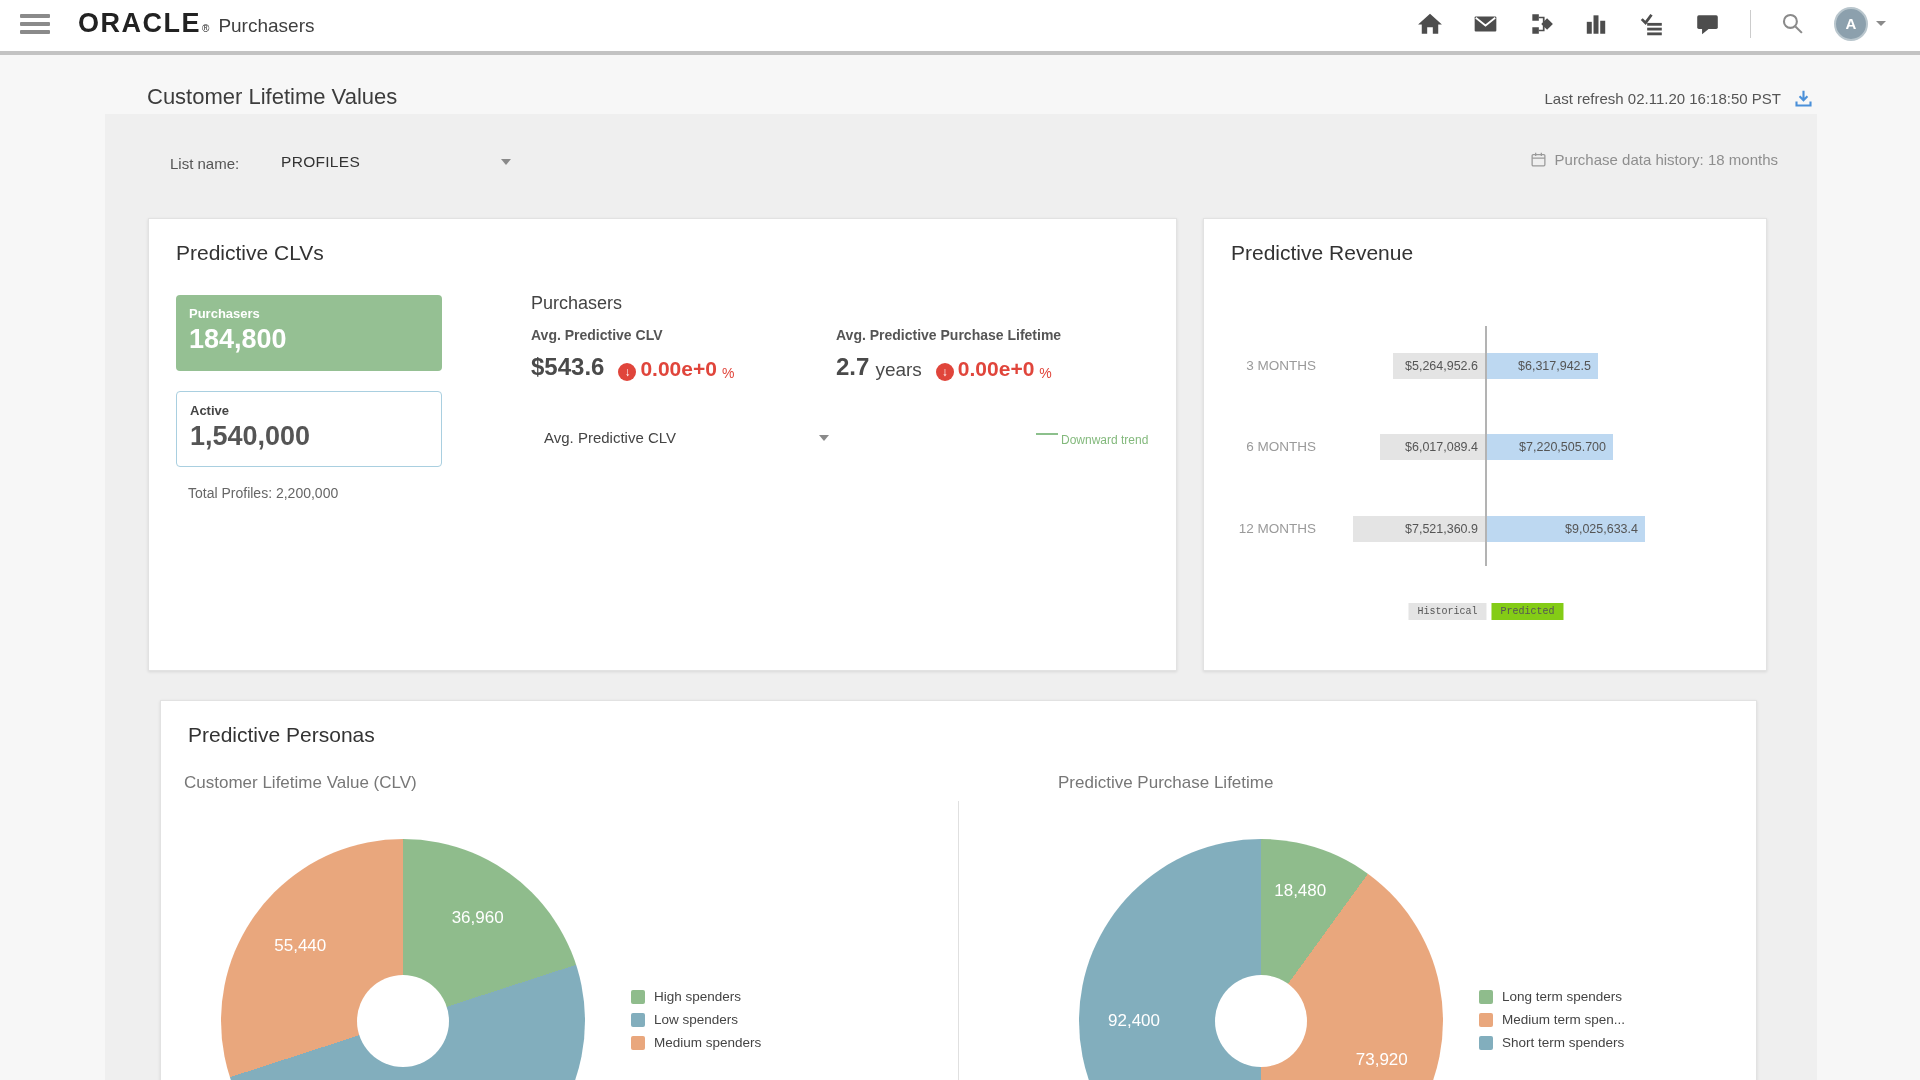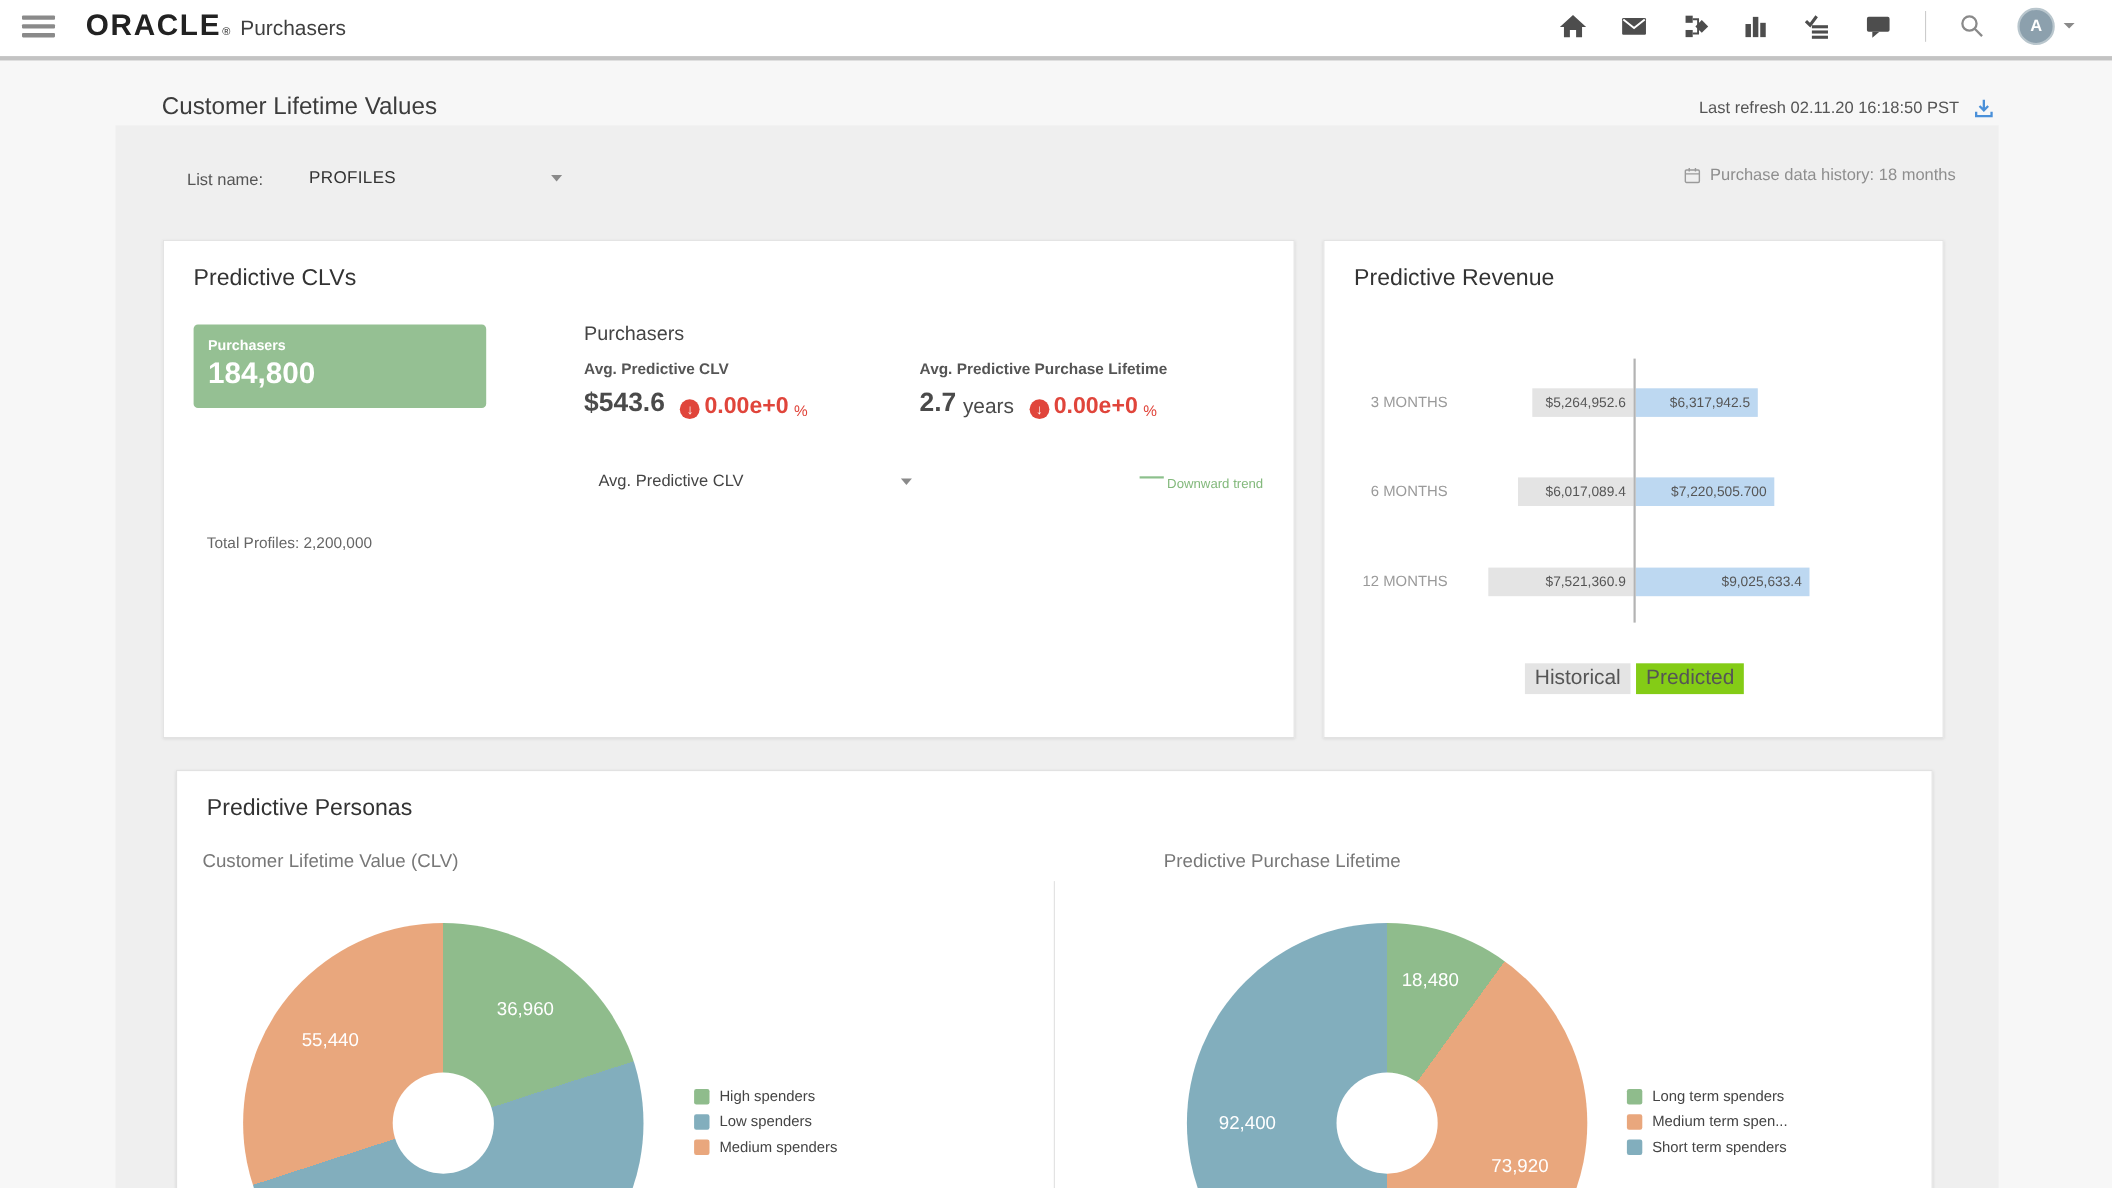--- a/index.html
+++ b/index.html
@@ -71,21 +71,21 @@
   .trend-line { width:22px; height:2px; background:#8cc08c; }
   .trend-text { font-size:12px; color:#83b97c; }
 
   
   #revenue-chart { position:absolute; left:0; top:0; width:564px; height:453px; }
   .rev-axis { position:absolute; left:281px; top:107px; width:2px; height:240px; background:#b3b3b3; z-index:3; }
   .rev-period { position:absolute; left:0; width:112px; text-align:right; font-size:13.5px; color:#9a9a9a; line-height:26px; }
   .rev-bar { position:absolute; height:26px; display:flex; align-items:center; justify-content:flex-end; padding-right:7px; }
   .rev-bar span { font-size:12.5px; color:#555; white-space:nowrap;margin-left:16px; }
   .rev-legend { position:absolute; left:282px; top:384px; transform:translateX(-50%); display:flex; gap:5px; }
-  .chip { font-size:19px; color:#555; padding:3px 9px; border:none; cursor:pointer; }
+  .chip { font-size:10px; color:#555; padding:3px 9px; border:none; cursor:pointer;font-family:Liberation Mono, monospace; }
   .chip.hist { background:#e4e4e4; }
   .chip.pred { background:#84cc16; }
 
   
   .sub-title { position:absolute; top:72px; font-size:17px; color:#777; }
   #sub-clv { left:23px; } #sub-lifetime { left:897px; }
   .v-divider { position:absolute; left:797px; top:100px; bottom:0; width:1px; background:#e0e0e0; }
   .pie { position:absolute; width:364px; height:364px; border-radius:50%; }
   #pie-clv { left:60px; top:138px; }
   #pie-lifetime { left:918px; top:138px; }
@@ -194,20 +194,24 @@
       </svg>
     <span>Purchase data history: 18 months</span>
   </div>
 
   <section class="card" id="card-clv">
     <h2>Predictive CLVs</h2>
     <div class="stat-box green">
       <div class="stat-label">Purchasers</div>
       <div class="stat-value">184,800</div>
     </div>
+    <div class="stat-box outline">
+      <div class="stat-label">Active</div>
+      <div class="stat-value">1,540,000</div>
+    </div>
     <div class="total-profiles">Total Profiles: 2,200,000</div>
 
     <div class="section-title">Purchasers</div>
 
     <div class="metric m1">
       <div class="metric-label">Avg. Predictive CLV</div>
       <div class="metric-row">
         <span class="metric-value">$543.6</span>
         <span class="delta-icon">↓</span>
         <span class="delta">0.00e+0</span>

